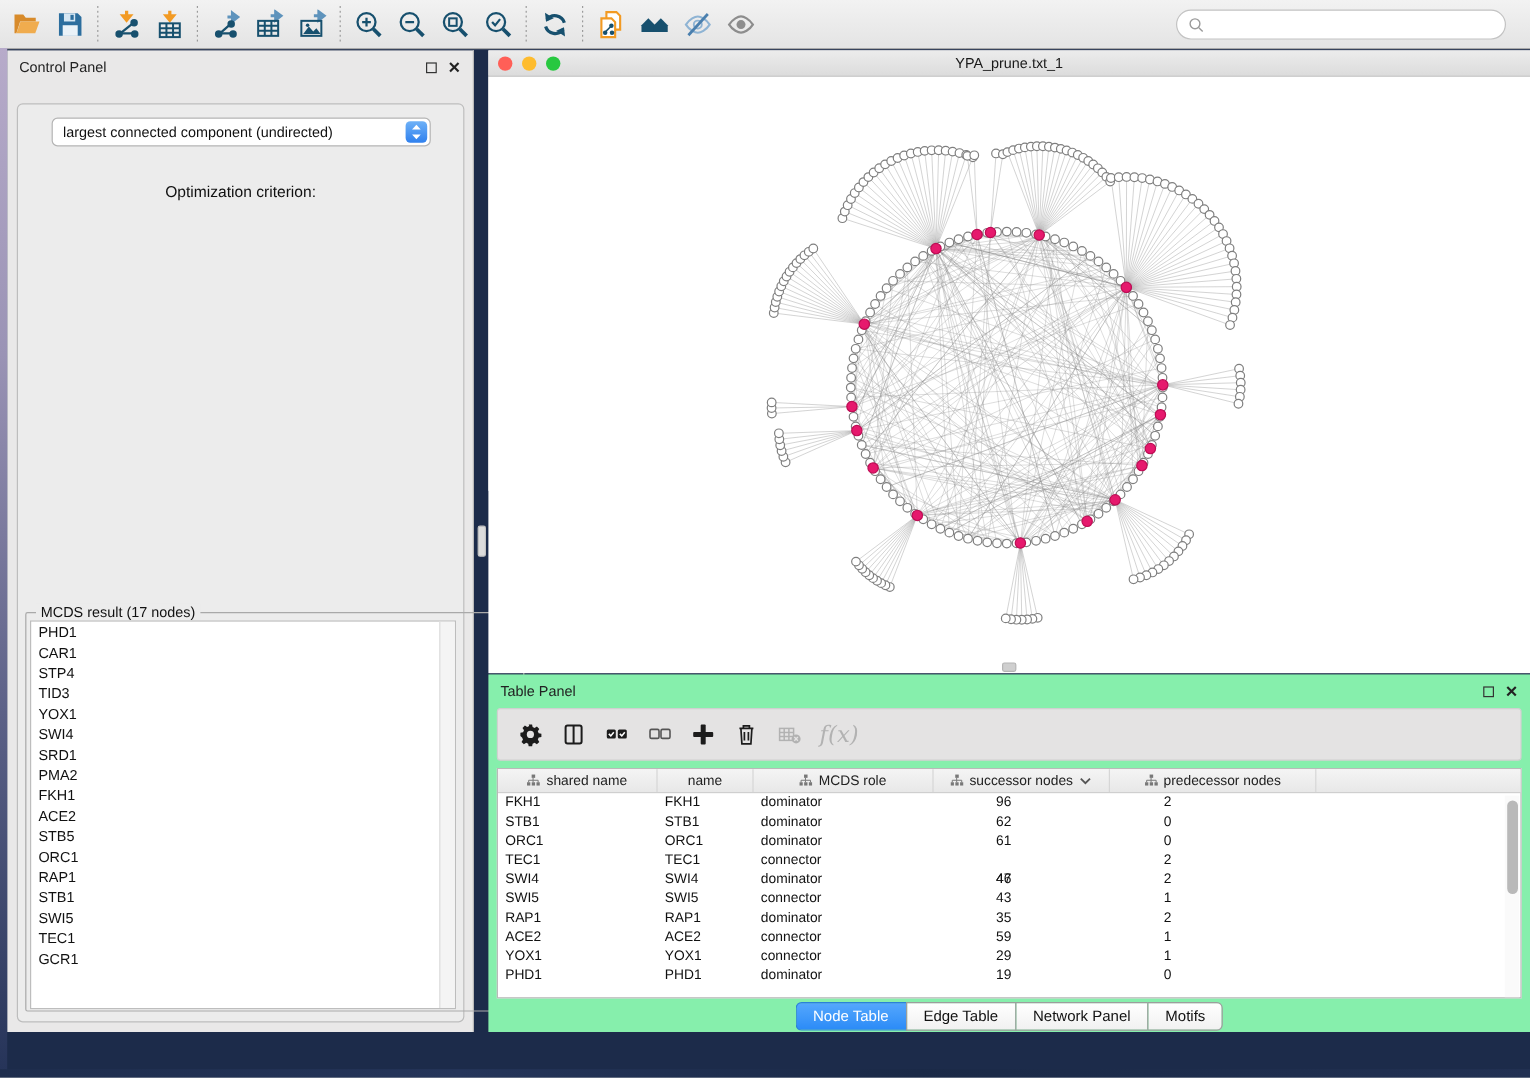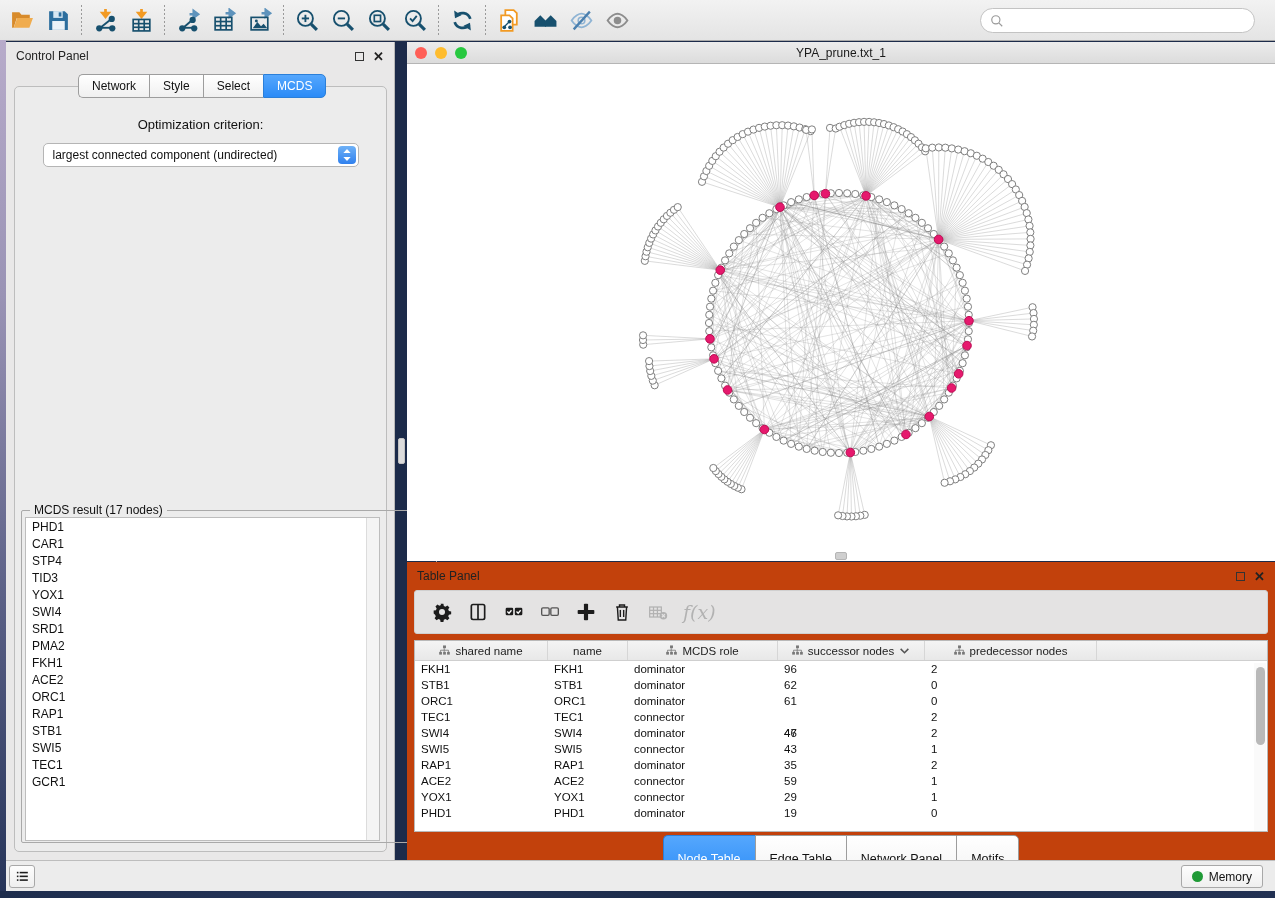--- a/index.html
+++ b/index.html
@@ -76,45 +76,45 @@
     border-bottom:1px solid #b5b5b5; display:flex; align-items:center; padding:0 8px; }
   .traffic { width:12px; height:12px; border-radius:50%; margin-right:8px; }
   #net-title { position:absolute; left:0; right:0; text-align:center; font-size:12px;
     color:#1a1a1a; pointer-events:none; }
   #net-canvas { position:relative; width:868px; height:497px; background:#fff; }
   #net-hscroll { position:absolute; left:428px; bottom:1px; width:12px; height:8px;
     background:#cfcfcf; border:1px solid #b5b5b5; border-radius:2px; }
 
   
   #table-panel { position:absolute; left:407px; top:562px; width:868px; height:298px;
-    background:#c2410c; }
+    background:#86efac; }
   #tp-toolbar { position:absolute; left:7px; top:28px; width:854px; height:44px;
     background:#e4e3e3; border:1px solid #d0d0d0; border-radius:3px;
     display:flex; align-items:center; gap:10px; padding-left:14px; }
   .tp-ic { width:26px; height:26px; display:flex; align-items:center; justify-content:center; }
   .tp-ic svg { width:20px; height:20px; }
   .fx-label { font-size:19px; font-style:italic; color:#b2b2b2;
     font-family:"DejaVu Serif", serif; margin-left:2px; }
 
   #tp-table { position:absolute; left:7px; top:78px; width:854px; height:192px;
     background:#fff; border:1px solid #b9b9b9; }
   #tp-header { display:flex; height:20px; background:linear-gradient(#f4f4f4,#e8e8e8);
     border-bottom:1px solid #cfcfcf; }
   .hcell { display:flex; align-items:center; justify-content:center; gap:5px;
     font-size:11.5px; color:#222; border-right:1px solid #d6d6d6; height:100%; }
   .hcell svg { width:11px; height:11px; flex:none; }
   .tr { display:flex; height:16px; align-items:center; }
   .td { font-size:11.5px; color:#111; padding:0 6px; white-space:nowrap; overflow:hidden; }
-  .td.num { text-align:left; }
+  .td.num { text-align:center; }
   #tp-vscroll { position:absolute; right:1px; top:22px; width:12px; height:168px; background:#fafafa; }
   #tp-vthumb { position:absolute; left:1.5px; top:4px; width:9px; height:78px;
     background:#b9b9b9; border-radius:5px; }
 
   #tp-tabs { position:absolute; left:0; right:0; top:273px; display:flex; justify-content:center; }
-  .tp-tab { font-size:12.5px; padding:16px 14px; background:linear-gradient(#ffffff,#f1f1f1);
+  .tp-tab { font-size:12.5px; padding:4px 14px; background:linear-gradient(#ffffff,#f1f1f1);
     border:1px solid #9d9d9d; border-right:none; color:#111; }
   .tp-tab:first-child { border-radius:5px 0 0 5px; }
   .tp-tab:last-child { border-right:1px solid #9d9d9d; border-radius:0 5px 5px 0; }
   .tp-tab.active { background:linear-gradient(#55a7fd,#2b8bf7); color:#fff; border-color:#2b7fd9; }
 
   
   #status-bar { position:absolute; left:0; top:860px; width:1275px; height:31px;
     background:#ececec; border-top:1px solid #bdbdbd; }
   #taskmgr-btn { position:absolute; left:9px; top:4px; width:26px; height:23px;
     background:linear-gradient(#fdfdfd,#efefef); border:1px solid #a8a8a8; border-radius:3px;
@@ -280,50 +280,45 @@
   </div>
 
   <div id="control-panel">
     <div class="panel-titlebar">
       <span class="panel-title">Control Panel</span>
       <span class="win-ctrls">
         <span class="float-glyph"></span>
         <span class="close-glyph">✕</span>
       </span>
     </div>
-    <div id="cp-tabs">
-        <span class="seg-tab">Network</span>
-        <span class="seg-tab">Style</span>
-        <span class="seg-tab">Select</span>
-        <span class="seg-tab active">MCDS</span>
-      </div>
     <div id="cp-body">
-      <div id="opt-label">Optimization criterion:</div>
       <div id="opt-select">
         <span>largest connected component (undirected)</span>
         <span id="opt-stepper">
           <svg viewBox="0 0 10 14" fill="#fff">
               <polygon points="5,1 8.6,5 1.4,5"></polygon>
               <polygon points="5,13 8.6,9 1.4,9"></polygon>
             </svg>
         </span>
       </div>
+      <div id="opt-label">Optimization criterion:</div>
       <div id="mcds-fieldset">
         <span id="mcds-legend">MCDS result (17 nodes)</span>
         <div id="mcds-list">
           <div class="mcds-item">PHD1</div>
             <div class="mcds-item">CAR1</div>
             <div class="mcds-item">STP4</div>
             <div class="mcds-item">TID3</div>
             <div class="mcds-item">YOX1</div>
             <div class="mcds-item">SWI4</div>
             <div class="mcds-item">SRD1</div>
             <div class="mcds-item">PMA2</div>
             <div class="mcds-item">FKH1</div>
             <div class="mcds-item">ACE2</div>
+            <div class="mcds-item">STB5</div>
             <div class="mcds-item">ORC1</div>
             <div class="mcds-item">RAP1</div>
             <div class="mcds-item">STB1</div>
             <div class="mcds-item">SWI5</div>
             <div class="mcds-item">TEC1</div>
             <div class="mcds-item">GCR1</div>
             <div id="mcds-scroll"></div>
         </div>
       </div>
     </div>
@@ -1232,34 +1227,16 @@
       </div>
     </div>
     <div id="tp-tabs">
         <span class="tp-tab active">Node Table</span>
         <span class="tp-tab">Edge Table</span>
         <span class="tp-tab">Network Panel</span>
         <span class="tp-tab">Motifs</span>
       </div>
   </div>
 
-  <div id="status-bar">
-    <div id="taskmgr-btn">
-      <svg viewBox="0 0 24 24" width="15" height="15">
-          <g fill="#1c1c1c">
-            <rect x="3" y="4.5" width="2.5" height="2.5"></rect>
-            <rect x="7.5" y="4.5" width="13" height="2.5"></rect>
-            <rect x="3" y="10.5" width="2.5" height="2.5"></rect>
-            <rect x="7.5" y="10.5" width="13" height="2.5"></rect>
-            <rect x="3" y="16.5" width="2.5" height="2.5"></rect>
-            <rect x="7.5" y="16.5" width="13" height="2.5"></rect>
-          </g>
-        </svg>
-    </div>
-    <div id="memory-btn">
-      <span id="memory-dot"></span>
-      <span>Memory</span>
-    </div>
-  </div>
 
   <div id="wallpaper-left"></div>
   <div id="wallpaper-bottom"></div>
 </div>
 
 </body></html>

